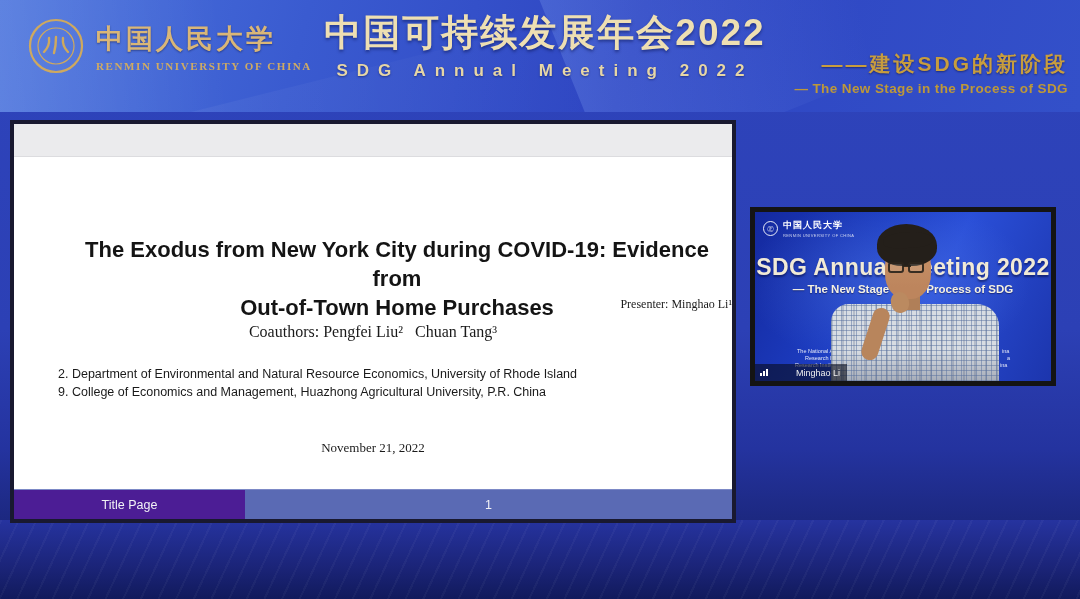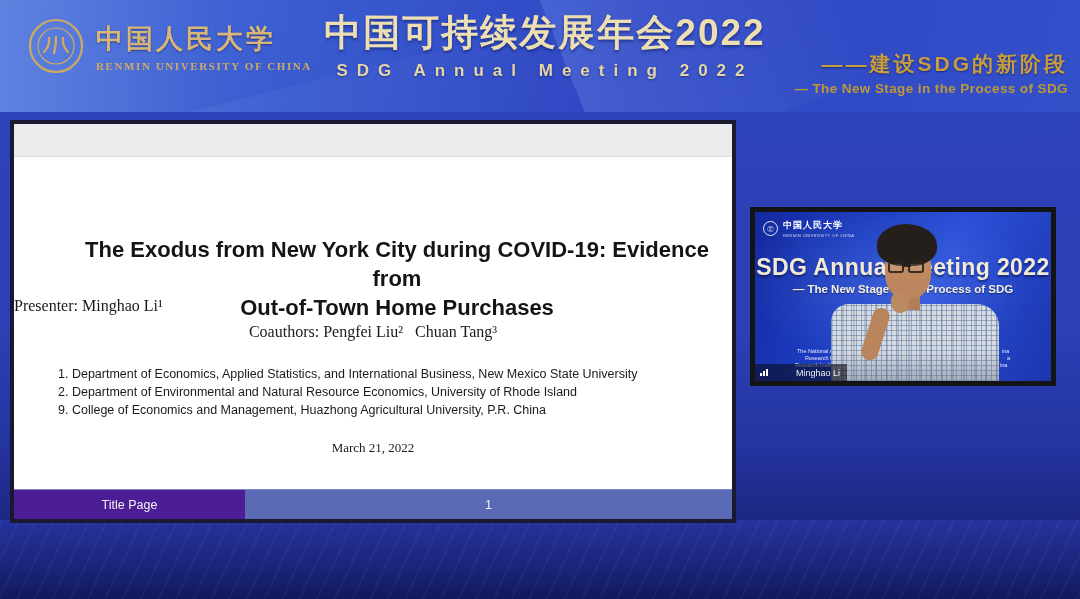--- a/index.html
+++ b/index.html
@@ -38,22 +38,22 @@
     text-shadow:0 1px 2px rgba(0,0,40,.45);}
   .tagline .en{font-size:13.5px;font-weight:700;color:#bd9839;margin-top:3px;letter-spacing:.4px;}
 
   
   .slide{position:absolute;left:10px;top:120px;width:726px;height:403px;
     border:4px solid #191930;background:#ffffff;}
   .slide-topband{position:absolute;left:0;top:0;width:100%;height:33px;background:#ebebed;
     border-bottom:1px solid #dcdcdf;}
   .slide-title{position:absolute;left:0;top:96px;width:100%;text-align:center;
     font-family:"Liberation Serif",serif;font-size:22px;color:#141414;line-height:29px;padding-left:48px;}
-  .slide-presenter{position:absolute;left:0;top:173px;width:100%;text-align:left;
-    font-family:"Liberation Serif",serif;font-size:16px;color:#1a1a1a;}
+  .slide-presenter{position:absolute;left:0;top:173px;width:100%;text-align:right;
+    font-family:"Liberation Serif",serif;font-size:12px;color:#1a1a1a;}
   .slide-coauthors{position:absolute;left:0;top:199px;width:100%;text-align:center;
     font-family:"Liberation Serif",serif;font-size:16px;color:#1a1a1a;}
   .slide-affils{position:absolute;left:44px;top:241px;width:640px;
     font-family:"Liberation Serif",serif;font-size:12.5px;color:#1a1a1a;line-height:18px;}
   .slide-date{position:absolute;left:0;top:316px;width:100%;text-align:center;
     font-family:"Liberation Serif",serif;font-size:13px;color:#1a1a1a;}
   .slide-footer{position:absolute;left:0;bottom:0;width:100%;height:30px;display:flex;
     font-family:"Liberation Serif",serif;}
   .sf-cell{display:flex;align-items:center;justify-content:center;height:100%;}
   .sf-left{width:231px;background:#4c1d95;color:#f2f2f6;font-size:12.5px;border-top:1px solid #7c89c6;}
@@ -152,26 +152,25 @@
 
     <h1 class="slide-title">
       <div>The Exodus from New York City during COVID-19:  Evidence from</div>
       <div>Out-of-Town Home Purchases</div>
     </h1>
 
     <div class="slide-presenter">Presenter: Minghao Li¹</div>
     <div class="slide-coauthors">Coauthors: Pengfei Liu²&nbsp;&nbsp;&nbsp;Chuan Tang³</div>
 
     <div class="slide-affils">
-      <div>1. Department of Economics, Applied Statistics, and International Business, New Mexico State University</div>
       <div>2. Department of Environmental and Natural Resource Economics, University of Rhode Island</div>
       <div>9. College of Economics and Management, Huazhong Agricultural University, P.R. China</div>
     </div>
 
-    <div class="slide-date">March 21, 2022</div>
+    <div class="slide-date">November 21, 2022</div>
 
     <footer class="slide-footer">
       <div class="sf-cell sf-left">Title Page</div>
       <div class="sf-cell sf-right">1</div>
     </footer>
   </section>
 
   <aside class="video">
     <div class="video-inner">
 

